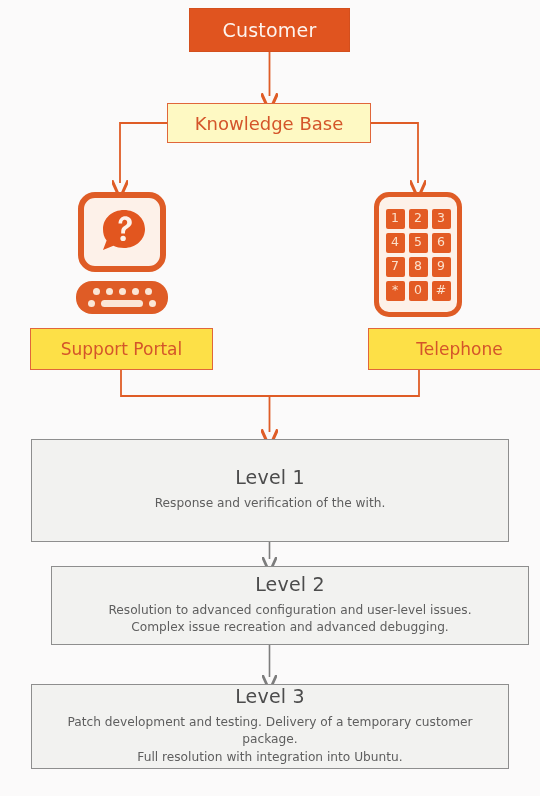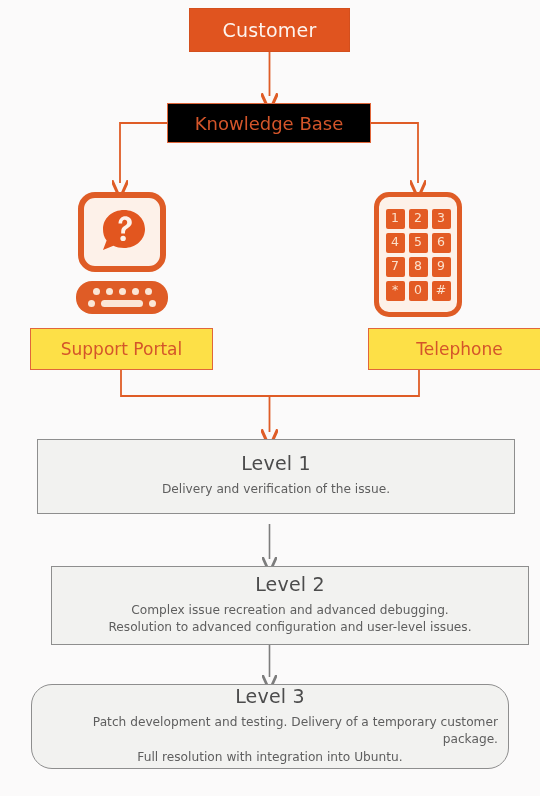--- a/index.html
+++ b/index.html
@@ -30,41 +30,41 @@
   }
 
   
   .node {
     position: absolute;
     box-sizing: border-box;
     display: flex;
     flex-direction: column;
     align-items: center;
     justify-content: center;
-    text-align: right;
+    text-align: center;
   }
 
   .customer-box {
     left: 189px;
     top: 8px;
     width: 161px;
     height: 44px;
     background: #e0541f;
     border: 1px solid #d34f1d;
     color: #fdf4ef;
     font-size: 19px;
     letter-spacing: 0.2px;
   }
 
   .kb-box {
     left: 167px;
     top: 103px;
     width: 204px;
     height: 40px;
-    background: #000000;
+    background: #fef9c3;
     border: 1.6px solid #e0663a;
     color: #d4552a;
     font-size: 18px;
   }
 
   .channel-box {
     top: 328px;
     height: 42px;
     background: #fde047;
     border: 1.6px solid #e0663a;
@@ -74,23 +74,23 @@
   .portal-box { left: 30px; width: 183px; }
   .phone-box  { left: 328px; width: 183px; margin-left: 40px; }
 
   .level-box {
     left: 31px;
     width: 478px;
     background: #f2f2f0;
     border: 1.4px solid #8e8e8e;
     padding: 9px 10px 11px;
   }
-  .level-1 { top: 439px; height: 75px; margin-left: 6px; }
+  .level-1 { top: 439px; height: 103px; }
   .level-2 { top: 566px; height: 79px; margin-left: 20px; }
-  .level-3 { top: 684px; height: 85px; border-radius: 21px; }
+  .level-3 { top: 684px; height: 85px; }
 
   .level-title {
     color: #4c4c4c;
     font-size: 19px;
     margin-bottom: 7px;
     letter-spacing: 0.2px;
   }
   .level-line {
     color: #5e5e5e;
     font-size: 12.2px;
@@ -261,27 +261,27 @@
   <div class="node channel-box portal-box">
     <span>Support Portal</span>
   </div>
 
   <div class="node channel-box phone-box">
     <span>Telephone</span>
   </div>
 
   <div class="node level-box level-1">
     <div class="level-title">Level 1</div>
-    <div class="level-line">Delivery and verification of the issue.</div>
+    <div class="level-line">Response and verification of the with.</div>
   </div>
 
   <div class="node level-box level-2">
     <div class="level-title">Level 2</div>
+    <div class="level-line">Resolution to advanced configuration and user-level issues.</div>
     <div class="level-line">Complex issue recreation and advanced debugging.</div>
-    <div class="level-line">Resolution to advanced configuration and user-level issues.</div>
   </div>
 
   <div class="node level-box level-3">
     <div class="level-title">Level 3</div>
     <div class="level-line">Patch development and testing. Delivery of a temporary customer package.</div>
     <div class="level-line">Full resolution with integration into Ubuntu.</div>
   </div>
 
 </div>
 

